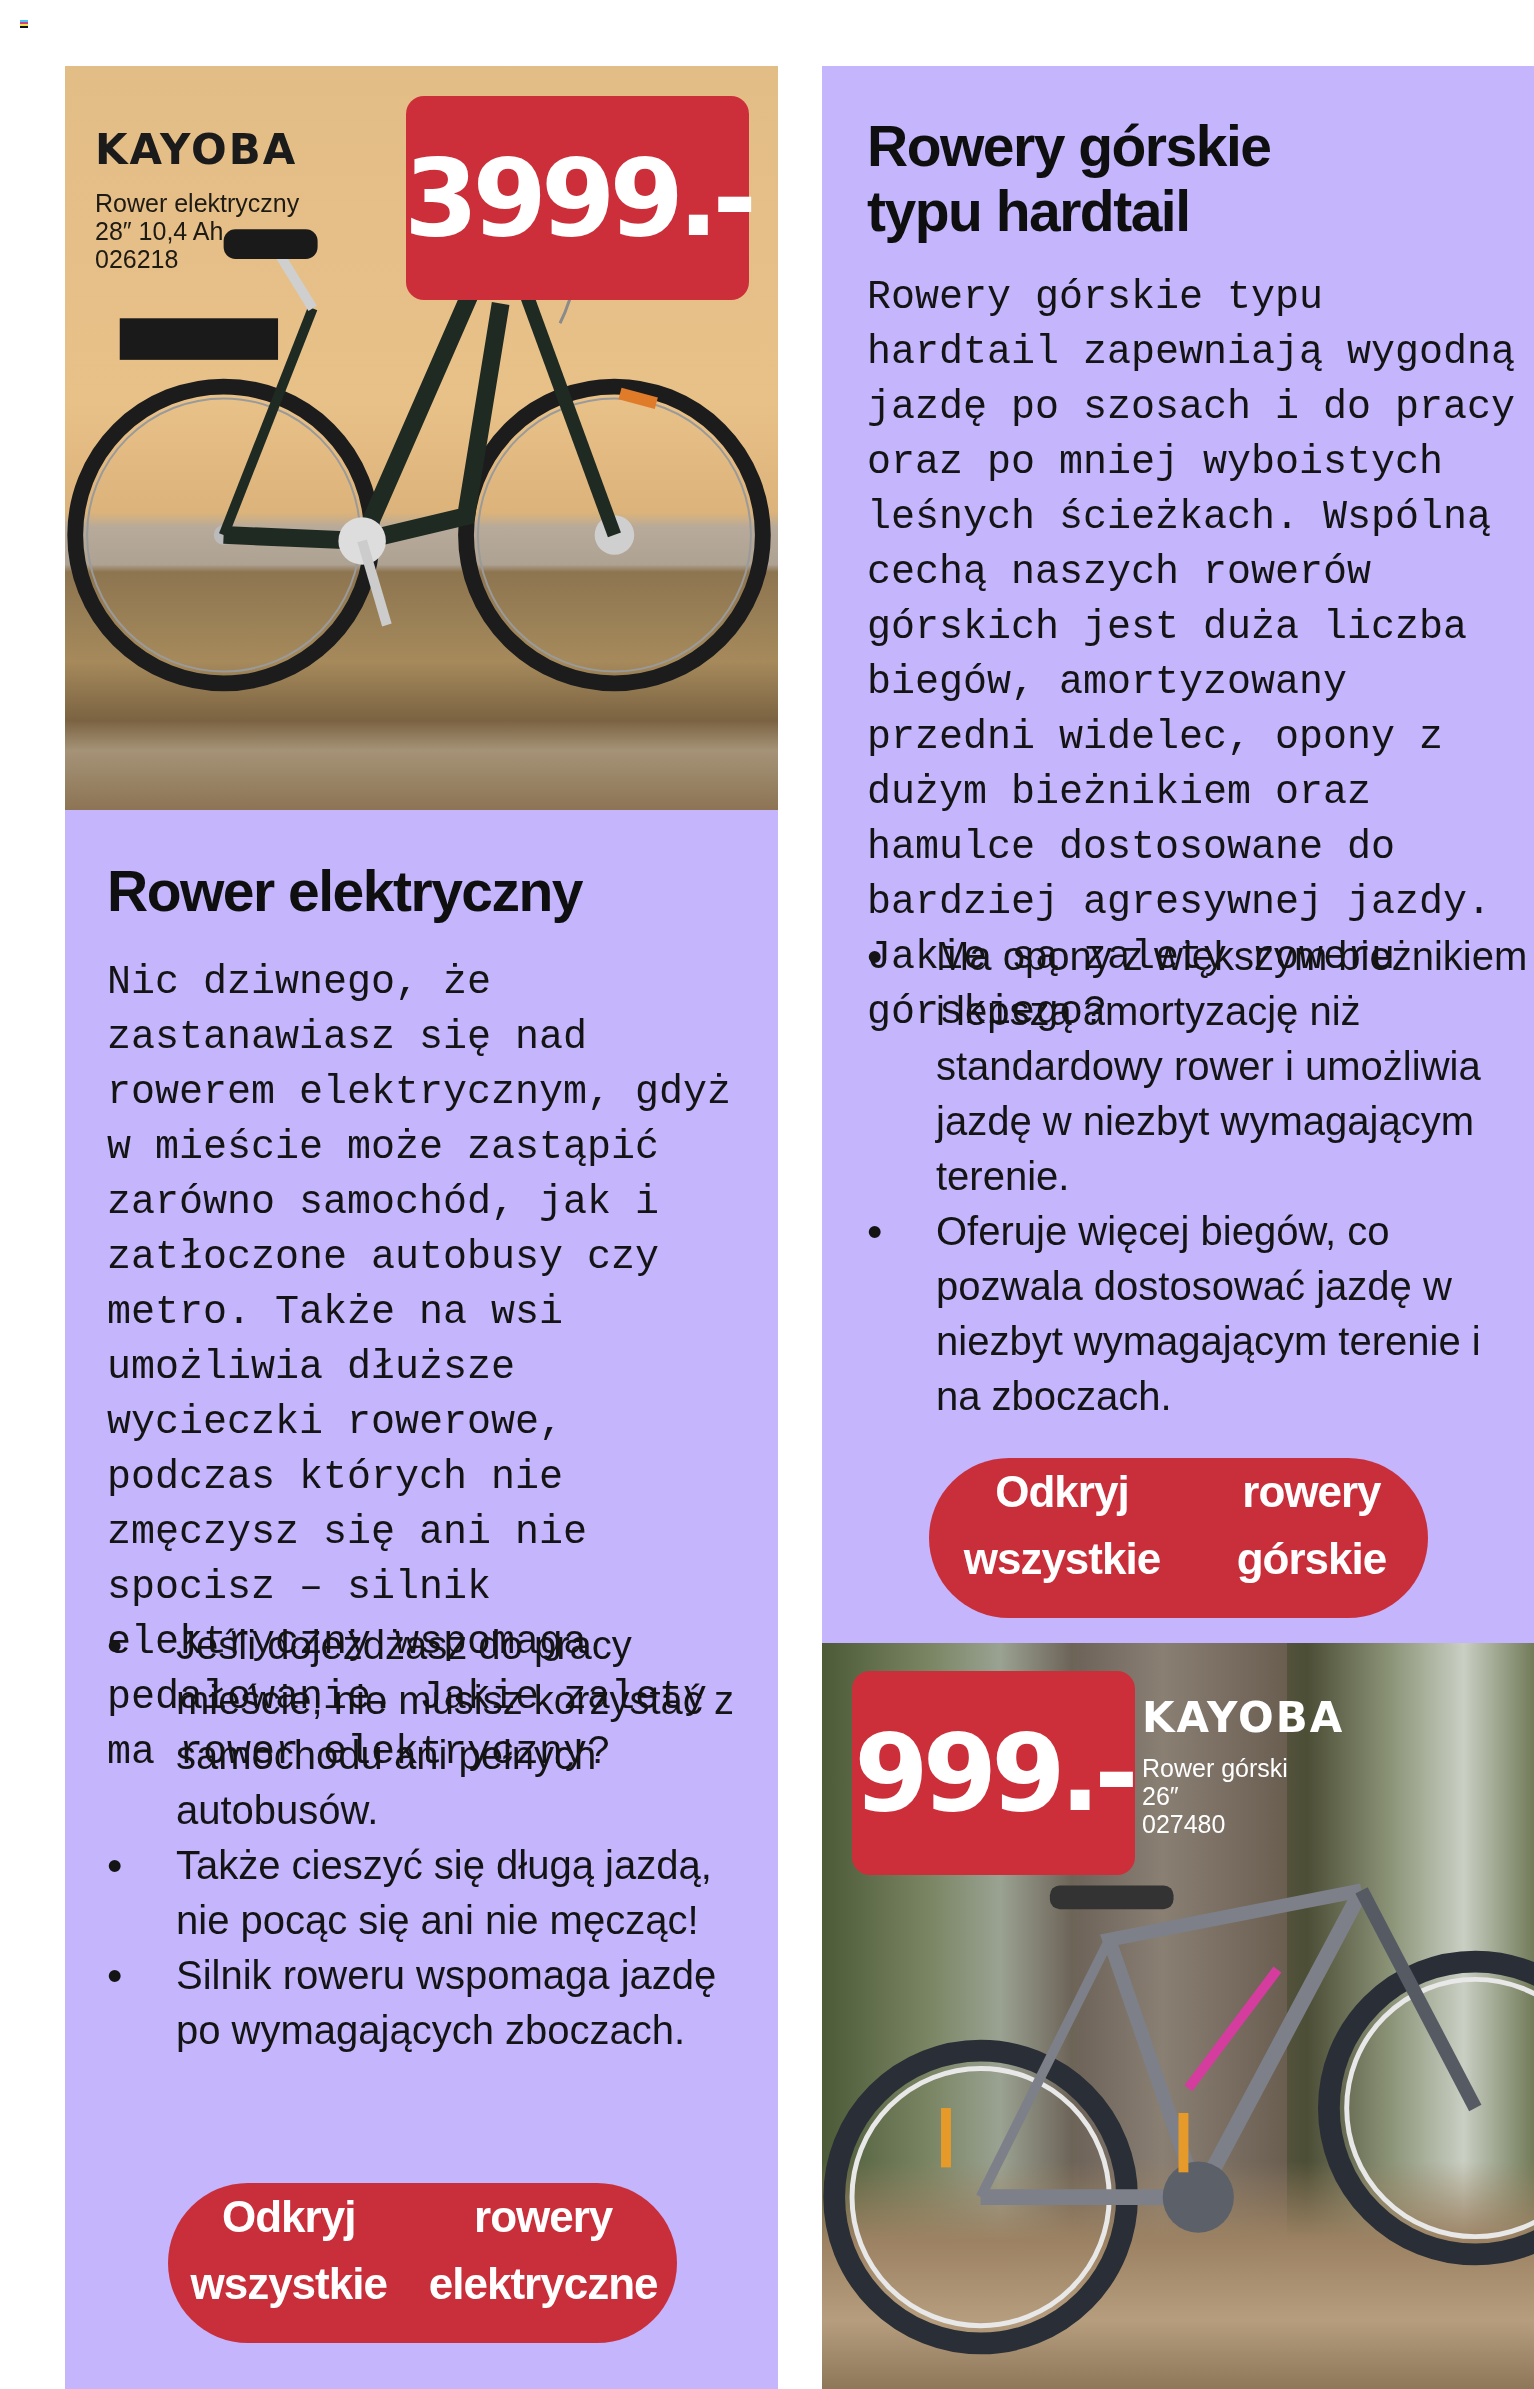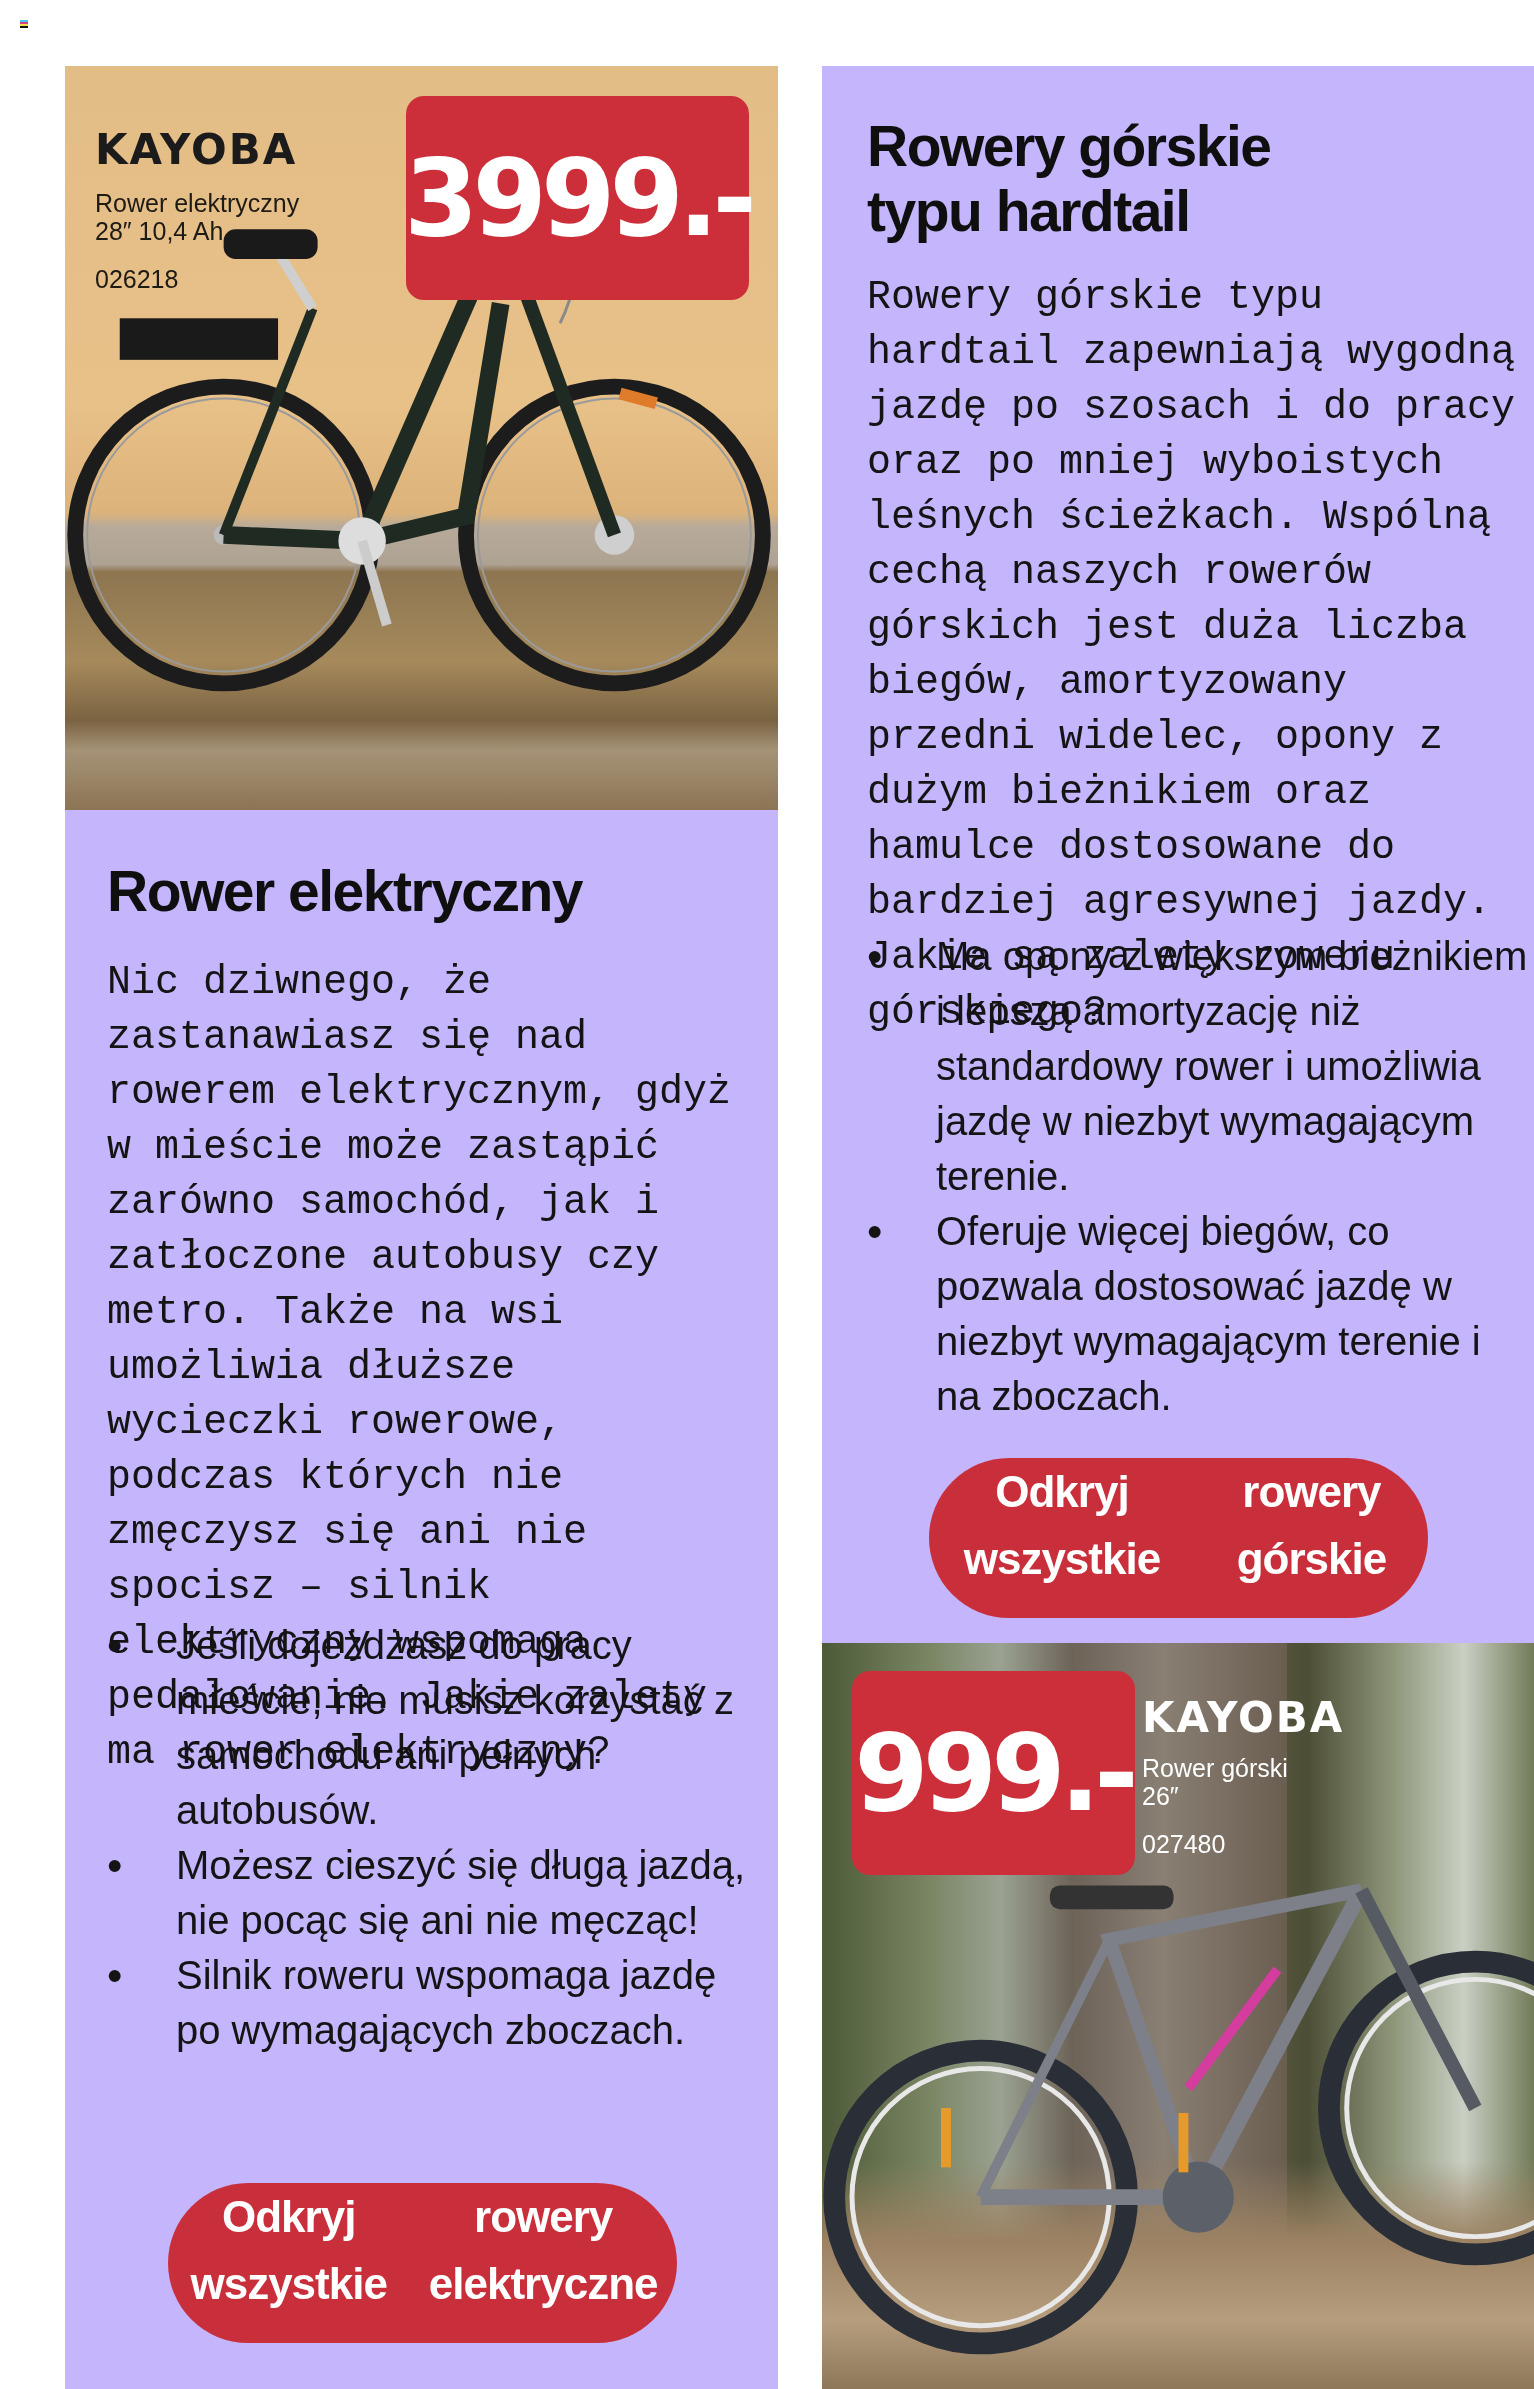--- a/index.html
+++ b/index.html
@@ -13,21 +13,21 @@
   .col-left { left: 65px; width: 713px; height: 2324px; }
   .col-right { left: 822px; width: 713px; height: 2324px; }
 
   
   .hero-left { position: absolute; left: 0; top: 0; width: 713px; height: 744px; overflow: hidden;
     background: linear-gradient(180deg, #e3bd86 0%, #e8c189 45%, #dcb37a 60%, #b7aa9a 62%, #aea293 67%, #8d7550 68%, #a68a5c 80%, #7b6342 88%, #a59377 92%, #8c7454 100%); }
   .brand { position: absolute; font-family: "DejaVu Sans", sans-serif; font-weight: bold; letter-spacing: 2px; }
   .brand-left { left: 30px; top: 59px; font-size: 42px; color: #1b1b1b; }
   .prod-meta { position: absolute; font-family: "Liberation Sans", sans-serif; font-size: 25px; line-height: 28px; }
   .prod-meta-left { left: 30px; top: 123px; color: #1e1a14; }
-  .prod-meta .code { margin-top: 20px; display: block; }
+  .prod-meta .code { margin-top: 0; display: block; }
   .price-box { position: absolute; background: #cc2f3a; border-radius: 18px; color: #fff;
     font-family: "DejaVu Sans", sans-serif; font-weight: bold; display: flex; align-items: center; justify-content: center; letter-spacing: -6px; }
   .price-left { left: 341px; top: 30px; width: 343px; height: 204px; font-size: 107px; }
 
   .bike-svg { position: absolute; }
 
   
   .heading { position: absolute; font-family: "Liberation Sans", sans-serif; font-weight: bold; color: #0f0f0f; letter-spacing: -1.5px; }
   .para { position: absolute; font-family: Liberation Mono, monospace; font-size: 40px; line-height: 55px; color: #141414; }
   .bullets { position: absolute; list-style: none; font-family: "Liberation Sans", sans-serif; font-size: 40px; line-height: 55px; color: #141414; }
@@ -104,21 +104,21 @@
       <span style="display:block">28″ 10,4 Ah</span>
       <span class="code">026218</span>
     </div>
     <div class="price-box price-left">3999.-</div>
   </div>
 
   <h2 class="heading h-left">Rower elektryczny</h2>
   <p class="para p-left">Nic dziwnego, że zastanawiasz się nad rowerem elektrycznym, gdyż w mieście może zastąpić zarówno samochód, jak i zatłoczone autobusy czy metro. Także na wsi umożliwia dłuższe wycieczki rowerowe, podczas których nie zmęczysz się ani nie spocisz – silnik elektryczny wspomaga pedałowanie. Jakie zalety ma rower elektryczny?</p>
   <ul class="bullets b-left">
     <li>Jeśli dojeżdżasz do pracy mieście, nie musisz korzystać z samochodu ani pełnych autobusów.</li>
-    <li>Możesz cieszyć się długą jazdą, nie pocąc się ani nie męcząc!</li>
+    <li>Także cieszyć się długą jazdą, nie pocąc się ani nie męcząc!</li>
     <li>Silnik roweru wspomaga jazdę po wymagających zboczach.</li>
   </ul>
   <a class="cta cta-left">
     <span>Odkryj wszystkie</span>
     <span>rowery elektryczne</span>
   </a>
 </section>
 
 <section class="col col-right">
   <h2 class="heading h-right">

